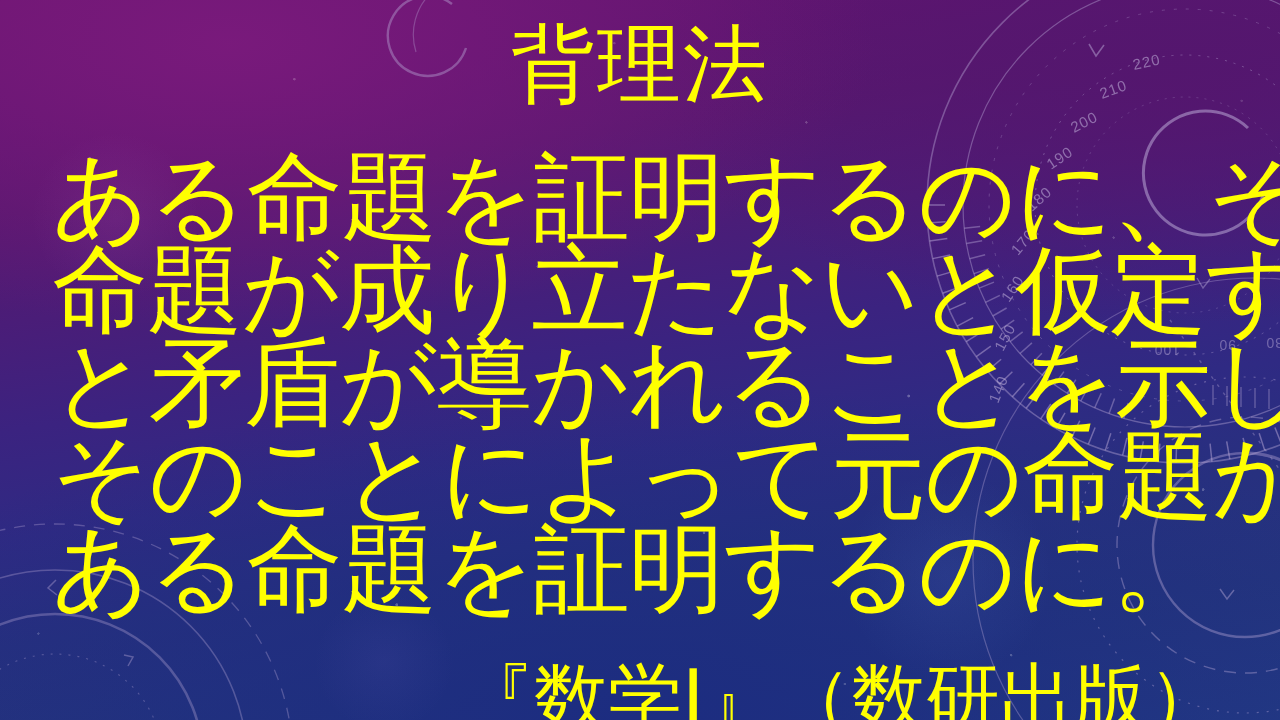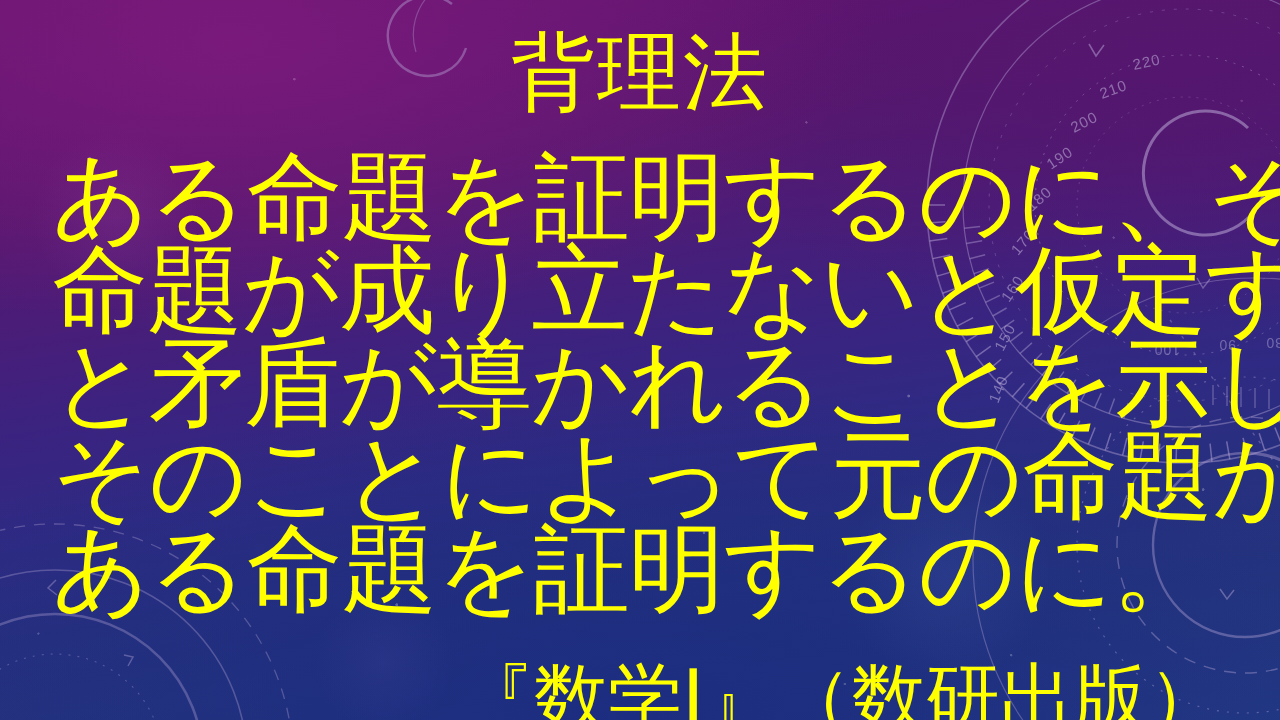--- a/index.html
+++ b/index.html
@@ -80,21 +80,20 @@
     position: absolute;
     top: 22px;
     left: 0;
     width: 1280px;
     text-align: center;
     color: #FFFF00;
     font-size: 84px;
     line-height: 1.0;
     letter-spacing: 2px;
     white-space: nowrap;
-    margin-top: 8px;
   }
   .body-text {
     position: absolute;
     top: 150px;
     left: 52px;
     width: 1180px;
     color: #FFFF00;
     font-size: 96px;
     line-height: 93px;
     letter-spacing: -1px;

